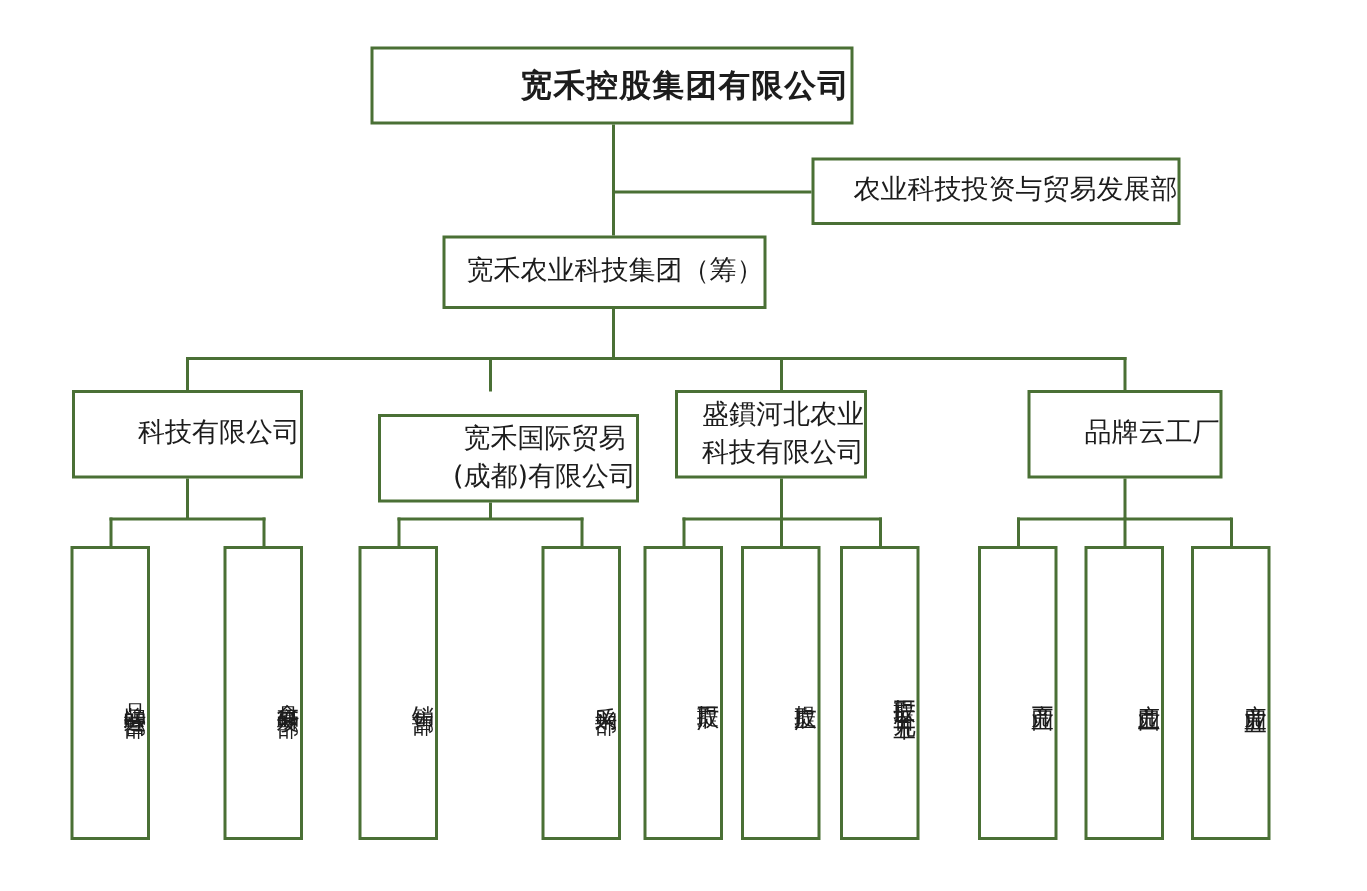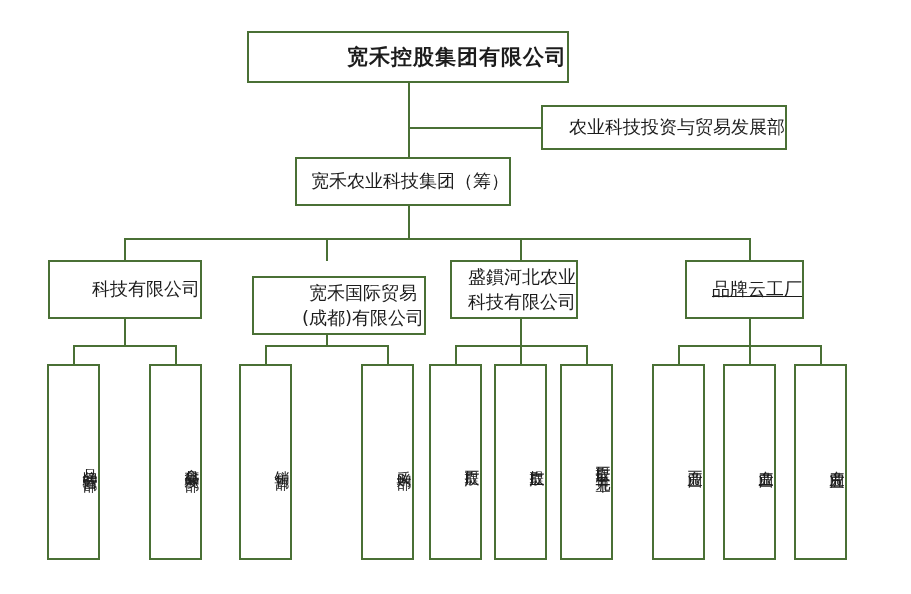--- a/index.html
+++ b/index.html
@@ -116,21 +116,21 @@
     <span class="label">科技有限公司</span>
   </div>
   <div class="node division" style="left:252px; top:276px; width:174px; height:59px;">
     <span class="label">宽禾国际贸易
 (成都)有限公司</span>
   </div>
   <div class="node division" style="left:450px; top:260px; width:128px; height:59px;">
     <span class="label">盛鏆河北农业
 科技有限公司</span>
   </div>
-  <div class="node division" style="left:685px; top:260px; width:119px; height:59px;text-decoration:underline;">
+  <div class="node division" style="left:685px; top:260px; width:130px; height:59px;">
     <span class="label">品牌云工厂</span>
   </div>
 
   <div class="node leaf" style="left:47px; top:364px; width:53px; height:196px;">
     <span class="label">品牌运营部</span>
   </div>
   <div class="node leaf" style="left:149px; top:364px; width:53px; height:196px;">
     <span class="label">食品研发部</span>
   </div>
 

